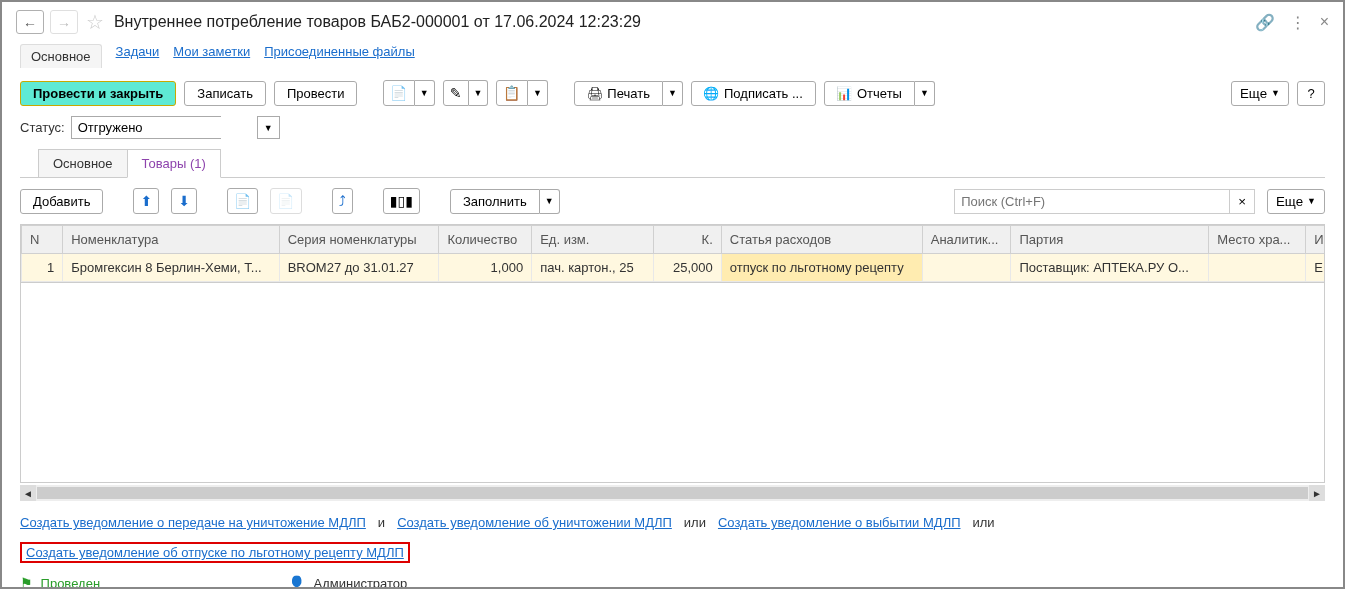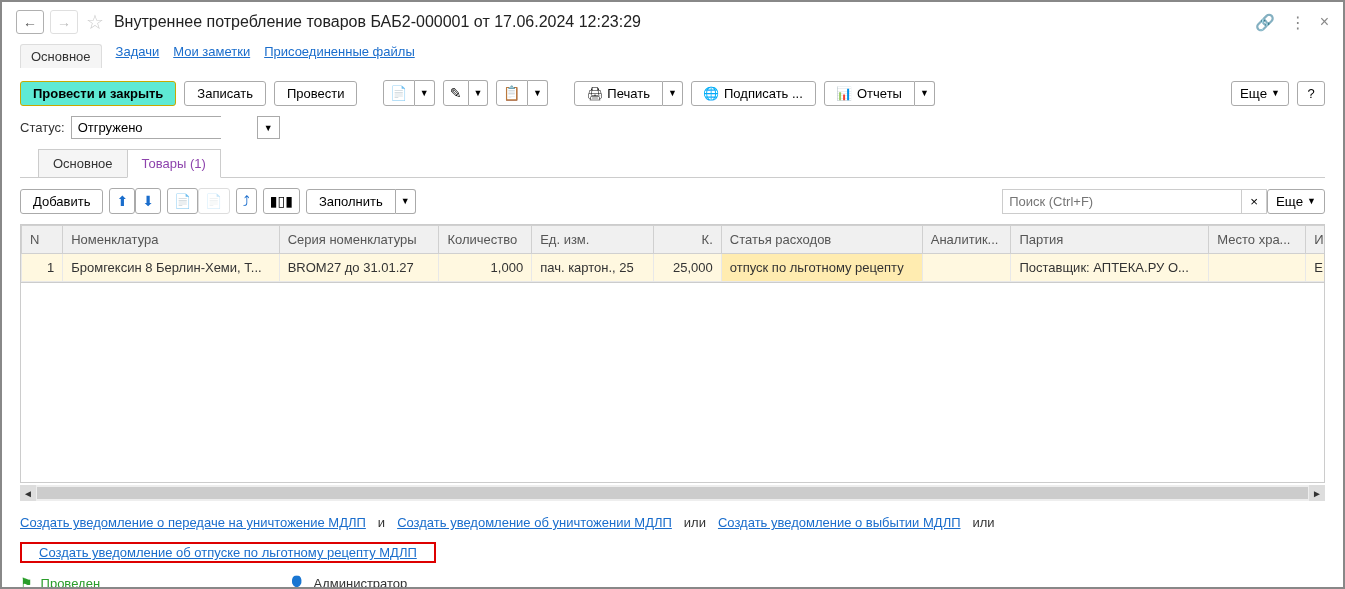--- a/index.html
+++ b/index.html
@@ -25,36 +25,36 @@
 .btn-q { width: 28px; justify-content: center; }
 .tb-spacer { flex: 1; }
 .status-row { display: flex; align-items: center; gap: 6px; padding: 0 18px 10px; }
 .status-label { font-size: 13px; }
 .select-wrap { position: relative; display: inline-flex; gap: 36px; }
 .select-input { border: 1px solid #aaa; padding: 3px 6px; width: 150px; font-size: 13px; border-right: none; }
 .select-btn { border: 1px solid #aaa; background: #fff; padding: 0 6px; font-size: 9px; cursor: pointer; }
 .tabs2 { display: flex; padding: 0 18px; border-bottom: 1px solid #ccc; margin: 0 18px; }
 .tab2 { padding: 6px 14px; border: 1px solid #ccc; border-bottom: none; background: #f5f5f5; cursor: pointer; margin-right: -1px; font-size: 13px; }
 .tab2.active { background: #fff; border-bottom: 1px solid #fff; margin-bottom: -1px; color: #8e44ad; }
-.toolbar2 { display: flex; align-items: center; gap: 0; padding: 10px 18px; }
-.tb2-search { border: 1px solid #ccc; padding: 4px 6px; width: 240px; font-size: 13px; color: #0f172a; }
+.toolbar2 { display: flex; align-items: center; gap: 12px; padding: 10px 18px; }
+.tb2-search { border: 1px solid #ccc; padding: 4px 6px; width: 276px; font-size: 13px; color: #0f172a; }
 .tb2-clear { border: 1px solid #ccc; border-left: none; padding: 4px 8px; background: #fff; cursor: pointer; }
 .table-wrap { margin: 0 18px; border: 1px solid #ccc; overflow-x: auto; }
 .tbl { width: 1310px; border-collapse: collapse; table-layout: fixed; }
 .tbl th { background: #f0f0f0; border: 1px solid #d0d0d0; padding: 6px 8px; text-align: left; font-weight: normal; font-size: 13px; color: #555; }
 .tbl td { border: 1px solid #e8e8e8; padding: 6px 8px; font-size: 13px; background: #fff8e0; white-space: nowrap; overflow: hidden; text-overflow: ellipsis; }
 .tbl td.num { text-align: right; }
 .tbl td.hl { background: #ffecb0; }
 .table-body-area { height: 200px; background: #fff; border: 1px solid #ccc; border-top: none; margin: 0 18px; }
 .hscroll { margin: 2px 18px 10px; height: 16px; background: #eee; position: relative; display: flex; align-items: center; }
 .hscroll .arrow { width: 16px; height: 16px; background: #ddd; display: flex; align-items: center; justify-content: center; font-size: 10px; cursor: pointer; }
 .hscroll .thumb { flex: 1; height: 12px; background: #ccc; margin: 0 1px; }
 .link-row { padding: 4px 18px 6px; font-size: 13px; display: flex; flex-wrap: wrap; gap: 12px; align-items: center; }
 .link { color: #1a6dcc; text-decoration: underline; cursor: pointer; }
-.link-box { border: 2px solid #d00; padding: 1px 17px; }
+.link-box { border: 2px solid #d00; padding: 1px 4px; }
 .footer { display: flex; align-items: center; gap: 8px; padding: 6px 18px; font-size: 13px; }
 .flag-icon { color: #2a9d2a; font-size: 14px; }
 .user-icon { color: #4a90e2; font-size: 14px; margin-left: 180px; }
 .green-text { color: #2a9d2a; }
 .col-n { width: 40px; }
 .col-nom { width: 210px; }
 .col-ser { width: 155px; }
 .col-qty { width: 90px; }
 .col-unit { width: 118px; }
 .col-k { width: 66px; }

